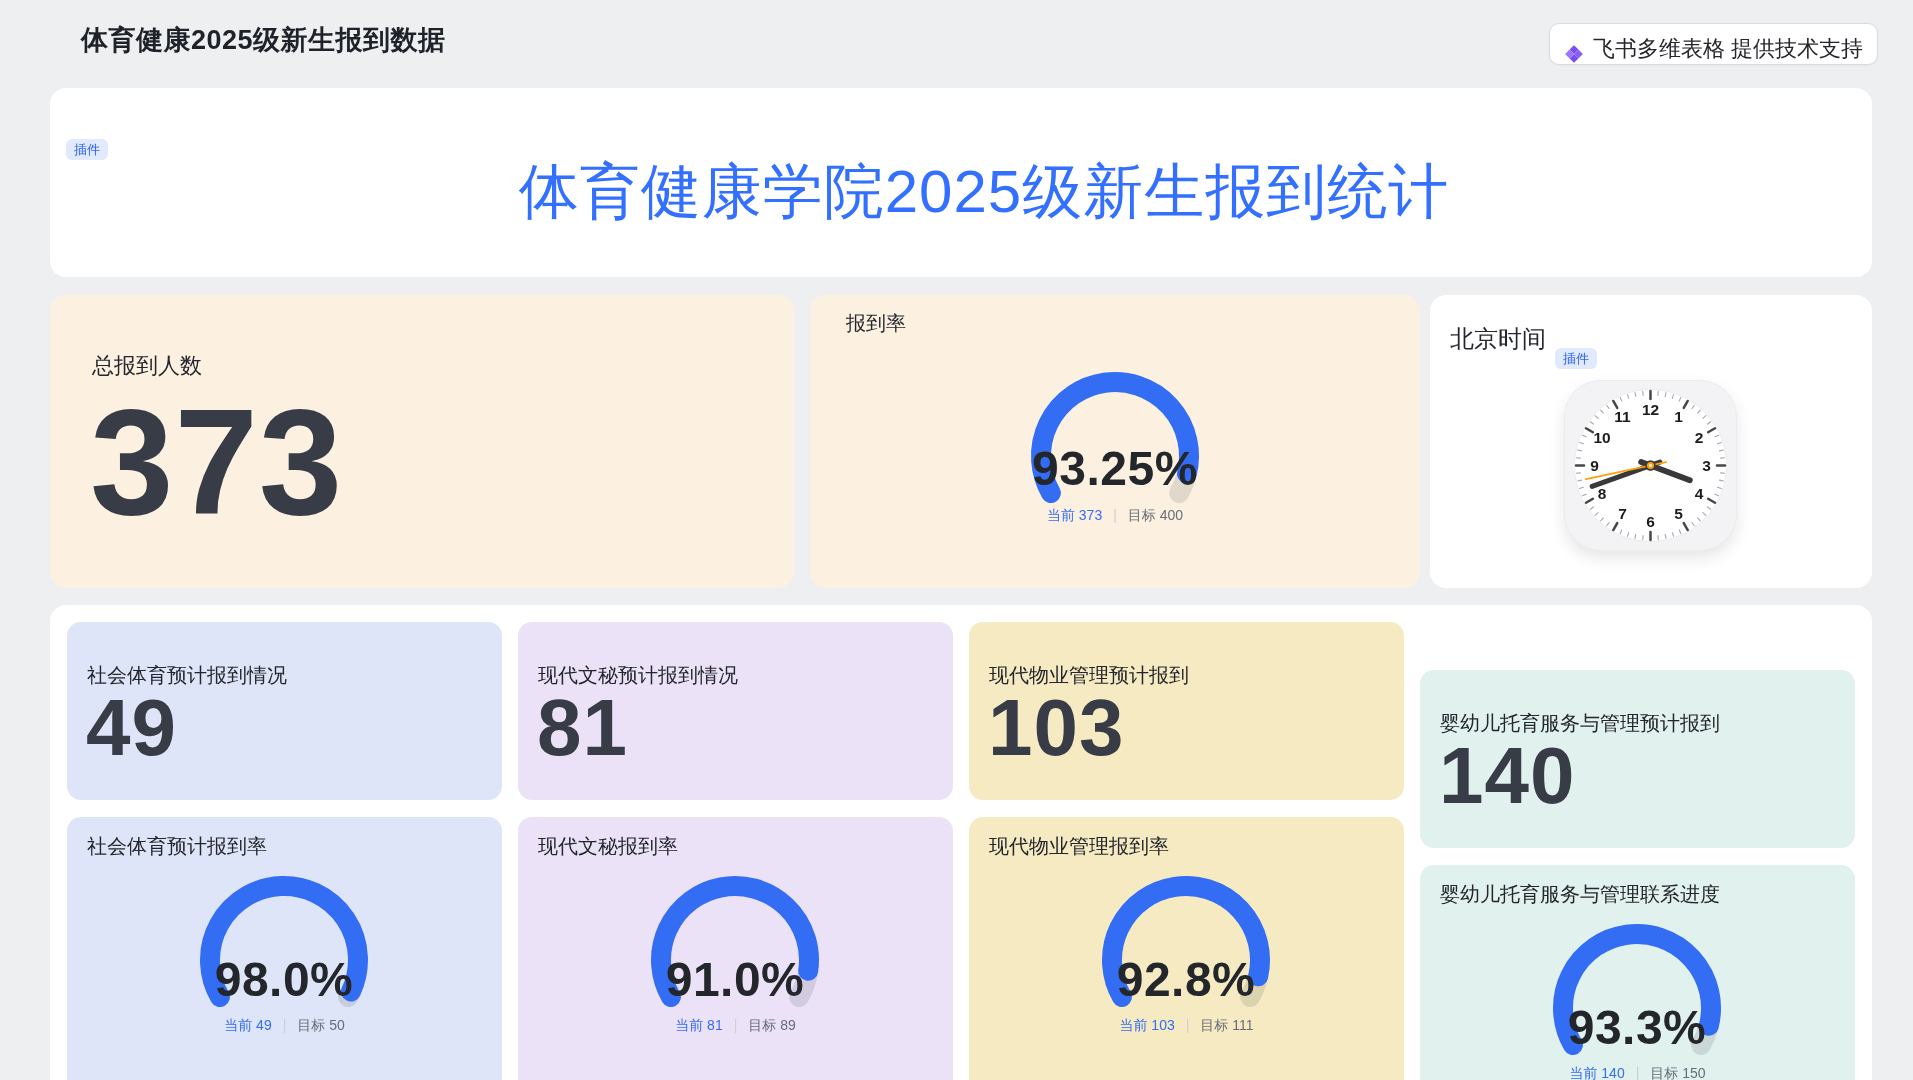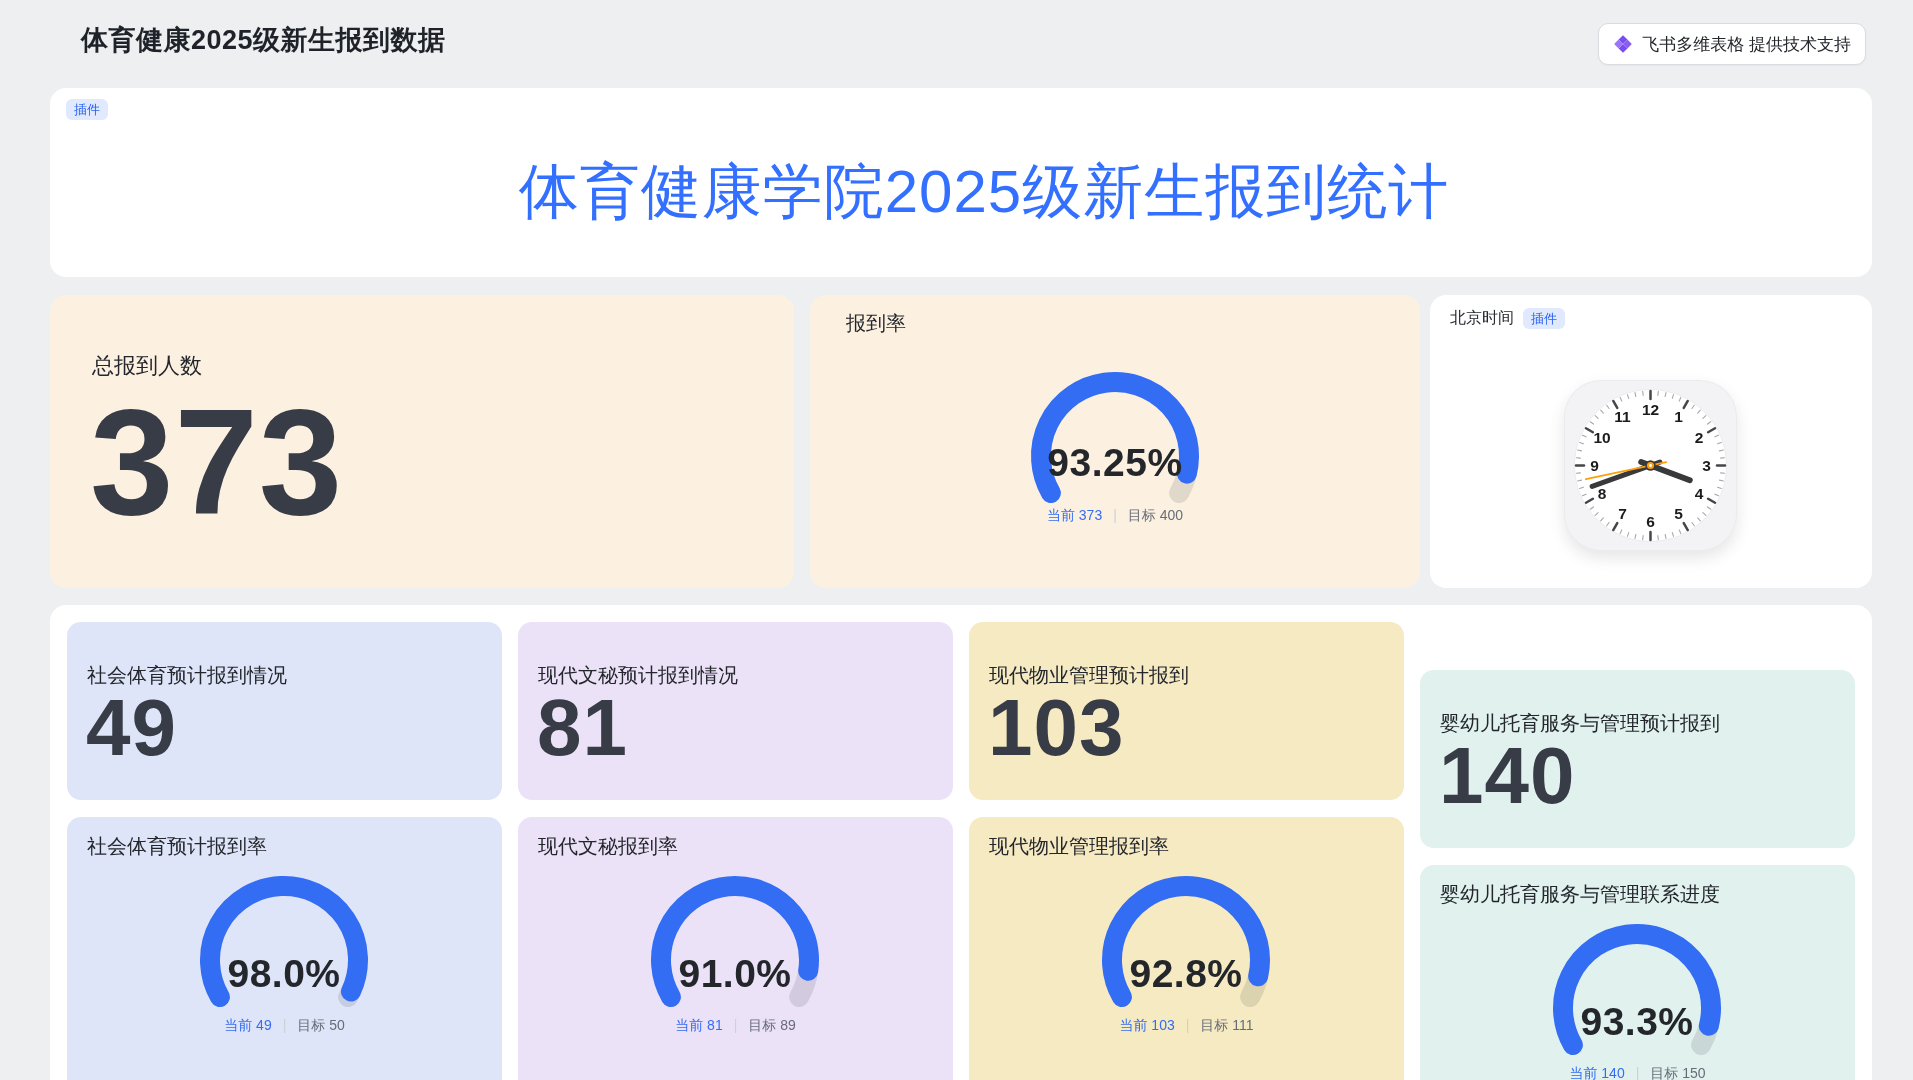--- a/index.html
+++ b/index.html
@@ -6,58 +6,58 @@
   body{
     width:1913px;height:1080px;position:relative;overflow:hidden;
     background:#edeff1;
     font-family:"Liberation Sans","DejaVu Sans",sans-serif;
     color:#1f2329;
   }
   .abs{position:absolute;}
   
   .page-title{left:37px;top:22px;font-size:27px;font-weight:700;color:#1f2329;letter-spacing:.5px;margin-left:44px;}
   .support-btn{
-    right:47px;top:23px;height:40px;padding:0 14px;
+    right:35px;top:23px;height:40px;padding:0 14px;
     background:#fff;border:1px solid #d8dbdf;border-radius:10px;
-    display:flex;align-items:center;gap:9px;font-size:17px;color:#23262b;
+    display:flex;align-items:flex-end;gap:9px;font-size:22px;color:#23262b;
     box-shadow:0 1px 2px rgba(31,35,41,.04);cursor:pointer;
   }
   .base-icon{width:20px;height:20px;display:block;}
   
   .hero{left:50px;top:88px;width:1822px;height:189px;background:#fff;border-radius:16px;}
   .plugin-badge{
     display:inline-block;background:#e0e9fe;color:#2a62f0;border-radius:6px;
-    font-size:13px;line-height:13px;padding:4px 8px;font-weight:500;white-space:nowrap;
+    font-size:13px;line-height:13px;padding:4px 8px;font-weight:500;white-space:nowrap;margin-top:40px;
   }
   .hero .plugin-badge{position:absolute;left:16px;top:11px;}
   .hero-title{
     position:absolute;left:0;right:0;top:72px;text-align:center;padding-left:46px;
     font-size:60px;line-height:64px;font-weight:500;color:#3370ff;letter-spacing:1px;white-space:nowrap;
   }
   
   .card{border-radius:16px;overflow:hidden;}
   .card-label{font-size:20px;color:#23262c;font-weight:400;white-space:nowrap;}
   .big-num{font-weight:800;color:#373c46;line-height:1;letter-spacing:1px;}
   
   .card-total{left:50px;top:295px;width:744px;height:293px;background:#fcf1e1;}
   .card-total .card-label{position:absolute;left:42px;top:56px;font-size:22px;}
   .card-total .big-num{position:absolute;left:40px;top:92px;font-size:150px;}
   .card-rate{left:810px;top:295px;width:610px;height:293px;background:#fcf1e1;}
   .card-rate .card-label{position:absolute;left:36px;top:15px;}
   .card-clock{left:1430px;top:295px;width:442px;height:293px;background:#fff;}
   .clock-head{position:absolute;left:20px;top:13px;display:flex;align-items:center;gap:9px;}
-  .clock-head .card-label{font-size:16px;}
+  .clock-head .card-label{font-size:24px;}
   .clock-tile{
     position:absolute;left:134px;top:85px;width:173px;height:171px;border-radius:37px;
     background:#f3f3f5;box-shadow:0 7px 16px rgba(0,0,0,.10), inset 0 0 0 1px rgba(0,0,0,.03);
   }
   
   .gauge-svg{position:absolute;width:190px;height:190px;}
   .gauge-pct{
-    position:absolute;width:190px;text-align:center;font-size:39px;font-weight:700;color:#23262b;
+    position:absolute;width:190px;text-align:center;font-size:48px;font-weight:700;color:#23262b;
     letter-spacing:.5px;
   }
   .gauge-foot{
     position:absolute;left:0;right:0;text-align:center;font-size:14px;color:#676d78;white-space:nowrap;
   }
   .gauge-foot .cur{color:#336df4;font-weight:500;}
   .gauge-foot .sep{color:#cdd0d5;margin:0 11px;font-weight:300;}
   .card-rate .gauge-svg{left:210px;top:66px;}
   .card-rate .gauge-pct{left:210px;top:146px;}
   .card-rate .gauge-foot{top:212px;}

